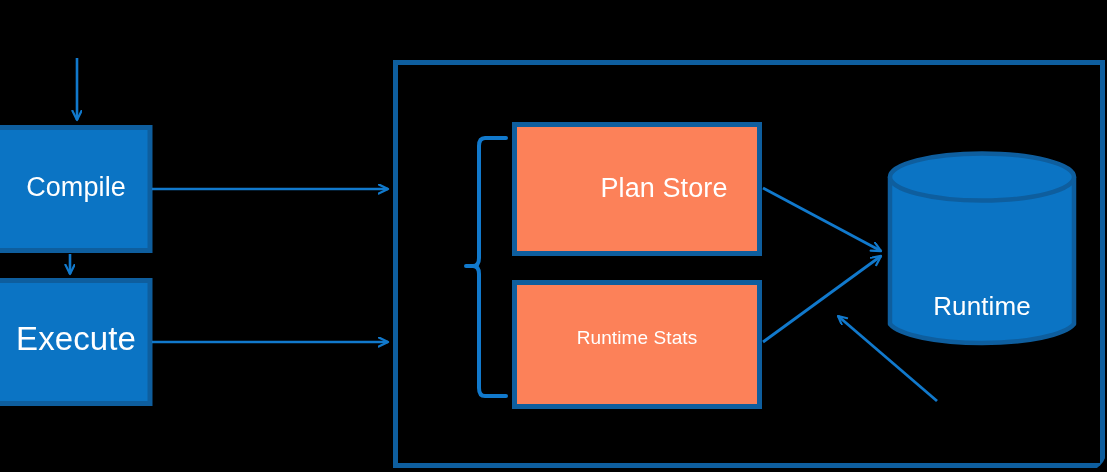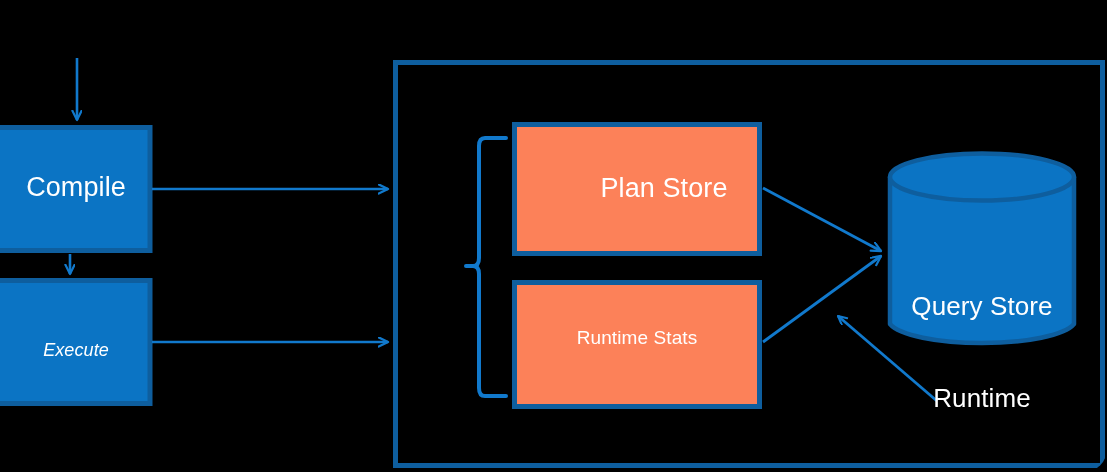--- a/index.html
+++ b/index.html
@@ -37,24 +37,23 @@
     letter-spacing: 0.1px;
   }
   .label-compile {
     left: 0px;
     top: 172px;
     width: 152px;
     font-size: 27px;
   }
   .label-execute {
     left: 0px;
-    top: 340px;
+    top: 320px;
     width: 152px;
-    font-size: 18px;
-    font-style: italic;
+    font-size: 33px;
   }
   .label-plan-store {
     left: 512px;
     top: 173px;
     width: 250px;
     font-size: 27px;
     margin-left: 27px;
   }
   .label-runtime-stats {
     left: 512px;
@@ -121,17 +120,16 @@
 
   <div class="node-label label-compile">Compile</div>
 
   <div class="node-label label-execute">Execute</div>
 
   <div class="node-label label-plan-store">Plan Store</div>
 
   <div class="node-label label-runtime-stats">Runtime Stats</div>
 
   <div class="node-label label-query-store">
-    <div>Query Store</div>
     <div>Runtime</div>
   </div>
 
 </div>
 
 </body></html>

